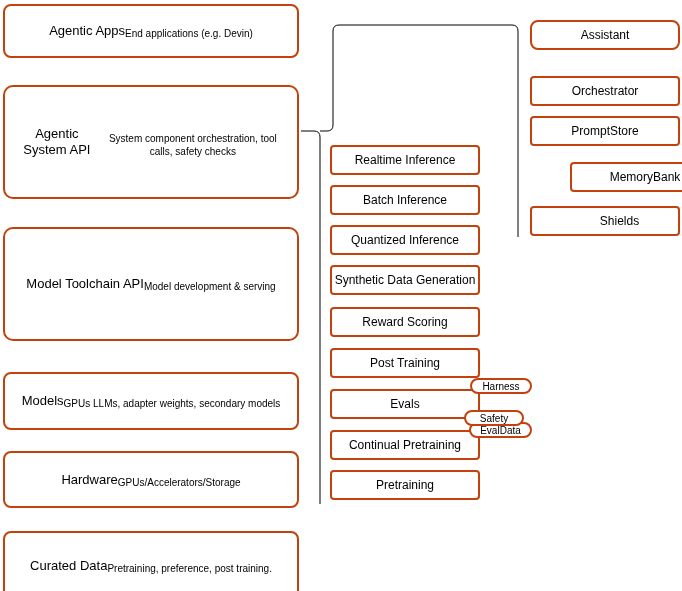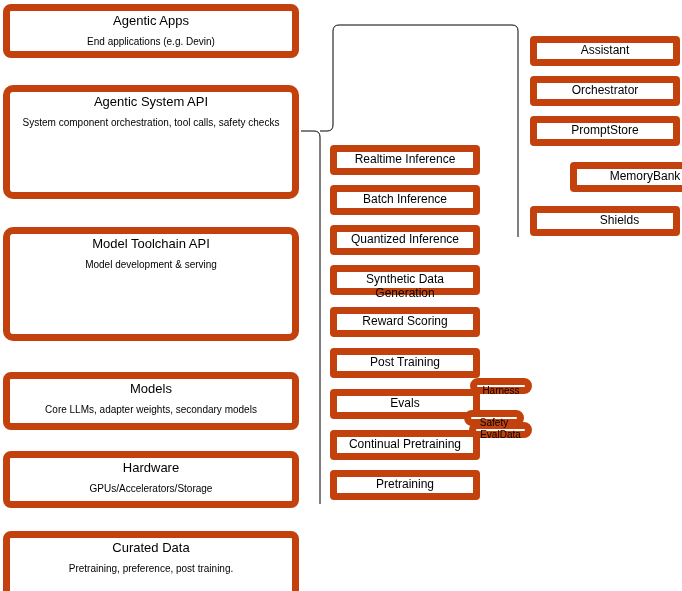--- a/index.html
+++ b/index.html
@@ -18,25 +18,26 @@
   }
   .connectors {
     position: absolute;
     left: 0;
     top: 0;
     pointer-events: none;
   }
   .box {
     position: absolute;
     background: #ffffff;
-    border: 7px solid #c2410c;
+    border: 2px solid #c2410c;
     box-sizing: border-box;
     display: flex;
-    flex-direction: column;
+    flex-direction: row;
     align-items: center;
+    justify-content: center;
     text-align: center;
   }
   .left-box {
     left: 3px;
     width: 296px;
     padding: 2px 10px;
   }
   .r8  { border-radius: 8px; }
   .r18 { border-radius: 10px; }
   .title {
@@ -89,21 +90,21 @@
     <div class="subtitle">System component orchestration, tool calls, safety checks</div>
   </div>
 
   <div class="box left-box r18" style="top:227px;height:114px;">
     <div class="title">Model Toolchain API</div>
     <div class="subtitle">Model development &amp; serving</div>
   </div>
 
   <div class="box left-box r8" style="top:372px;height:58px;">
     <div class="title">Models</div>
-    <div class="subtitle">Core LLMs, adapter weights, secondary models</div>
+    <div class="subtitle">GPUs LLMs, adapter weights, secondary models</div>
   </div>
 
   <div class="box left-box r8" style="top:451px;height:57px;">
     <div class="title">Hardware</div>
     <div class="subtitle">GPUs/Accelerators/Storage</div>
   </div>
 
   <div class="box left-box r8" style="top:531px;height:69px;">
     <div class="title">Curated Data</div>
     <div class="subtitle">Pretraining, preference, post training.</div>
@@ -140,21 +141,21 @@
   <div class="box pill" style="left:470px;top:378px;width:62px;">
     <span>Harness</span>
   </div>
   <div class="box pill" style="left:469px;top:394px;width:63px;margin-top:28px;">
     <span>EvalData</span>
   </div>
   <div class="box pill" style="left:464px;top:410px;width:60px;">
     <span>Safety</span>
   </div>
 
-  <div class="box right-box" style="top:36px;">
+  <div class="box right-box" style="top:20px;border-radius:8px;">
     <span>Assistant</span>
   </div>
   <div class="box right-box" style="top:76px;">
     <span>Orchestrator</span>
   </div>
   <div class="box right-box" style="top:116px;">
     <span>PromptStore</span>
   </div>
   <div class="box right-box" style="top:162px;margin-left:40px;">
     <span>MemoryBank</span>

